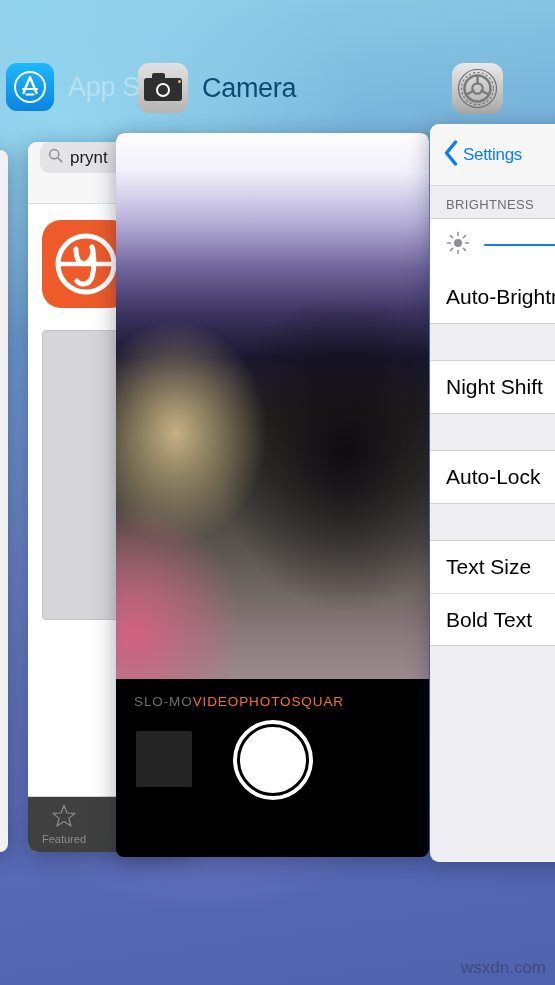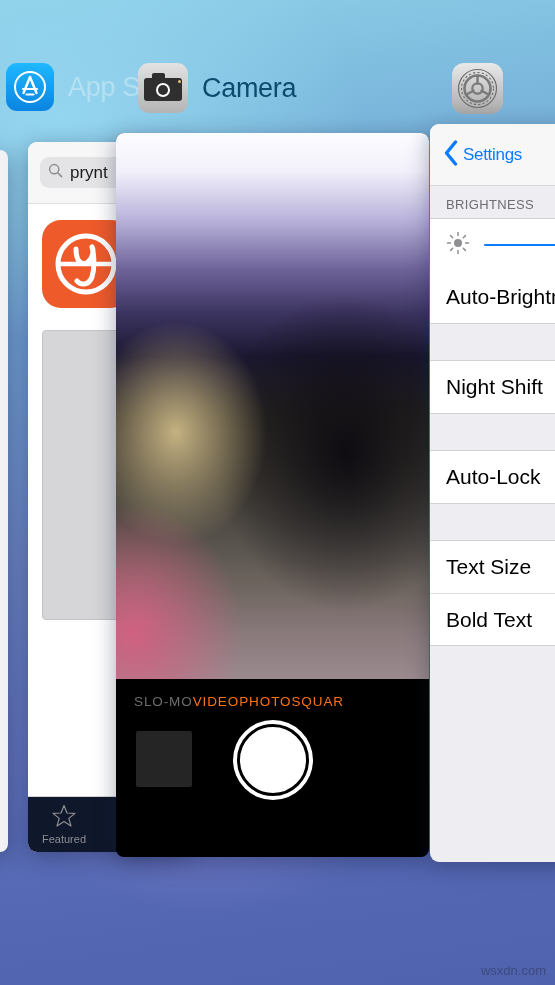--- a/index.html
+++ b/index.html
@@ -81,21 +81,21 @@
     background:#f2f2f4; border-radius:8px;
   }
 
   
   .card-appstore {
     left:28px; top:142px; width:160px; height:710px;
     background:#ffffff;
   }
   .as-searchbar {
     height:62px; background:#f7f7f8; border-bottom:1px solid #dededf;
-    display:flex; align-items:center; padding:0 12px;
+    display:flex; padding:0 12px;
   }
   .as-search-field {
     flex:1; height:31px; background:#e4e4e6; border-radius:9px;
     display:flex; align-items:center; padding:0 8px; gap:7px;
   }
   .as-search-field .mag { flex:0 0 auto; }
   .as-search-field .txt { font-size:17px; color:#1c1c1e; white-space:nowrap; }
 
   .as-body { padding:16px 14px 0 14px; background:#fff; height:592px; }
   .as-appicon {
@@ -104,21 +104,21 @@
   }
   .as-appicon svg { position:absolute; left:0; top:0; }
 
   .as-shot {
     margin-top:22px; width:110px; height:290px;
     background:#d6d6d8; border:1px solid #c4c4c6; border-radius:4px;
   }
 
   .as-tabbar {
     position:absolute; left:0; bottom:0; width:100%; height:56px;
-    background:#0f172a; border-top:1px solid #d5d5d7;
+    background:#404040; border-top:1px solid #d5d5d7;
     display:flex; align-items:center;
   }
   .as-tab { display:flex; flex-direction:column; align-items:center; gap:2px;
             color:#8e8e93; width:72px; }
   .as-tab .lbl { font-size:11px; }
 
   
   .card-camera {
     left:116px; top:133px; width:313px; height:724px;
     background:#000; border-radius:8px;
@@ -196,21 +196,21 @@
     height:52px; display:flex; align-items:center; padding-left:16px;
     font-size:21px; color:#000; white-space:nowrap; background:#fff;
   }
   .st-row + .st-row { border-top:1px solid #e0e0e2; }
   .st-slider-row { height:52px; display:flex; align-items:center; padding-left:16px; gap:14px; background:#fff; }
   .st-slider-track { flex:1; height:2.5px; background:#0a7cff; border-radius:2px; }
 
   
   .watermark {
     position:absolute; right:9px; bottom:7px;
-    font-size:13px; color:#3e4a7e; font-family:"Liberation Sans", sans-serif;
+    font-size:17px; color:#3e4a7e; font-family:"Liberation Sans", sans-serif;
   }
 </style>
 </head>
 <body>
 
 <div class="switcher-header">
 
   <div class="app-entry entry-appstore">
     <span class="icon ico-appstore">
       <svg width="48" height="48" viewBox="0 0 48 48">

